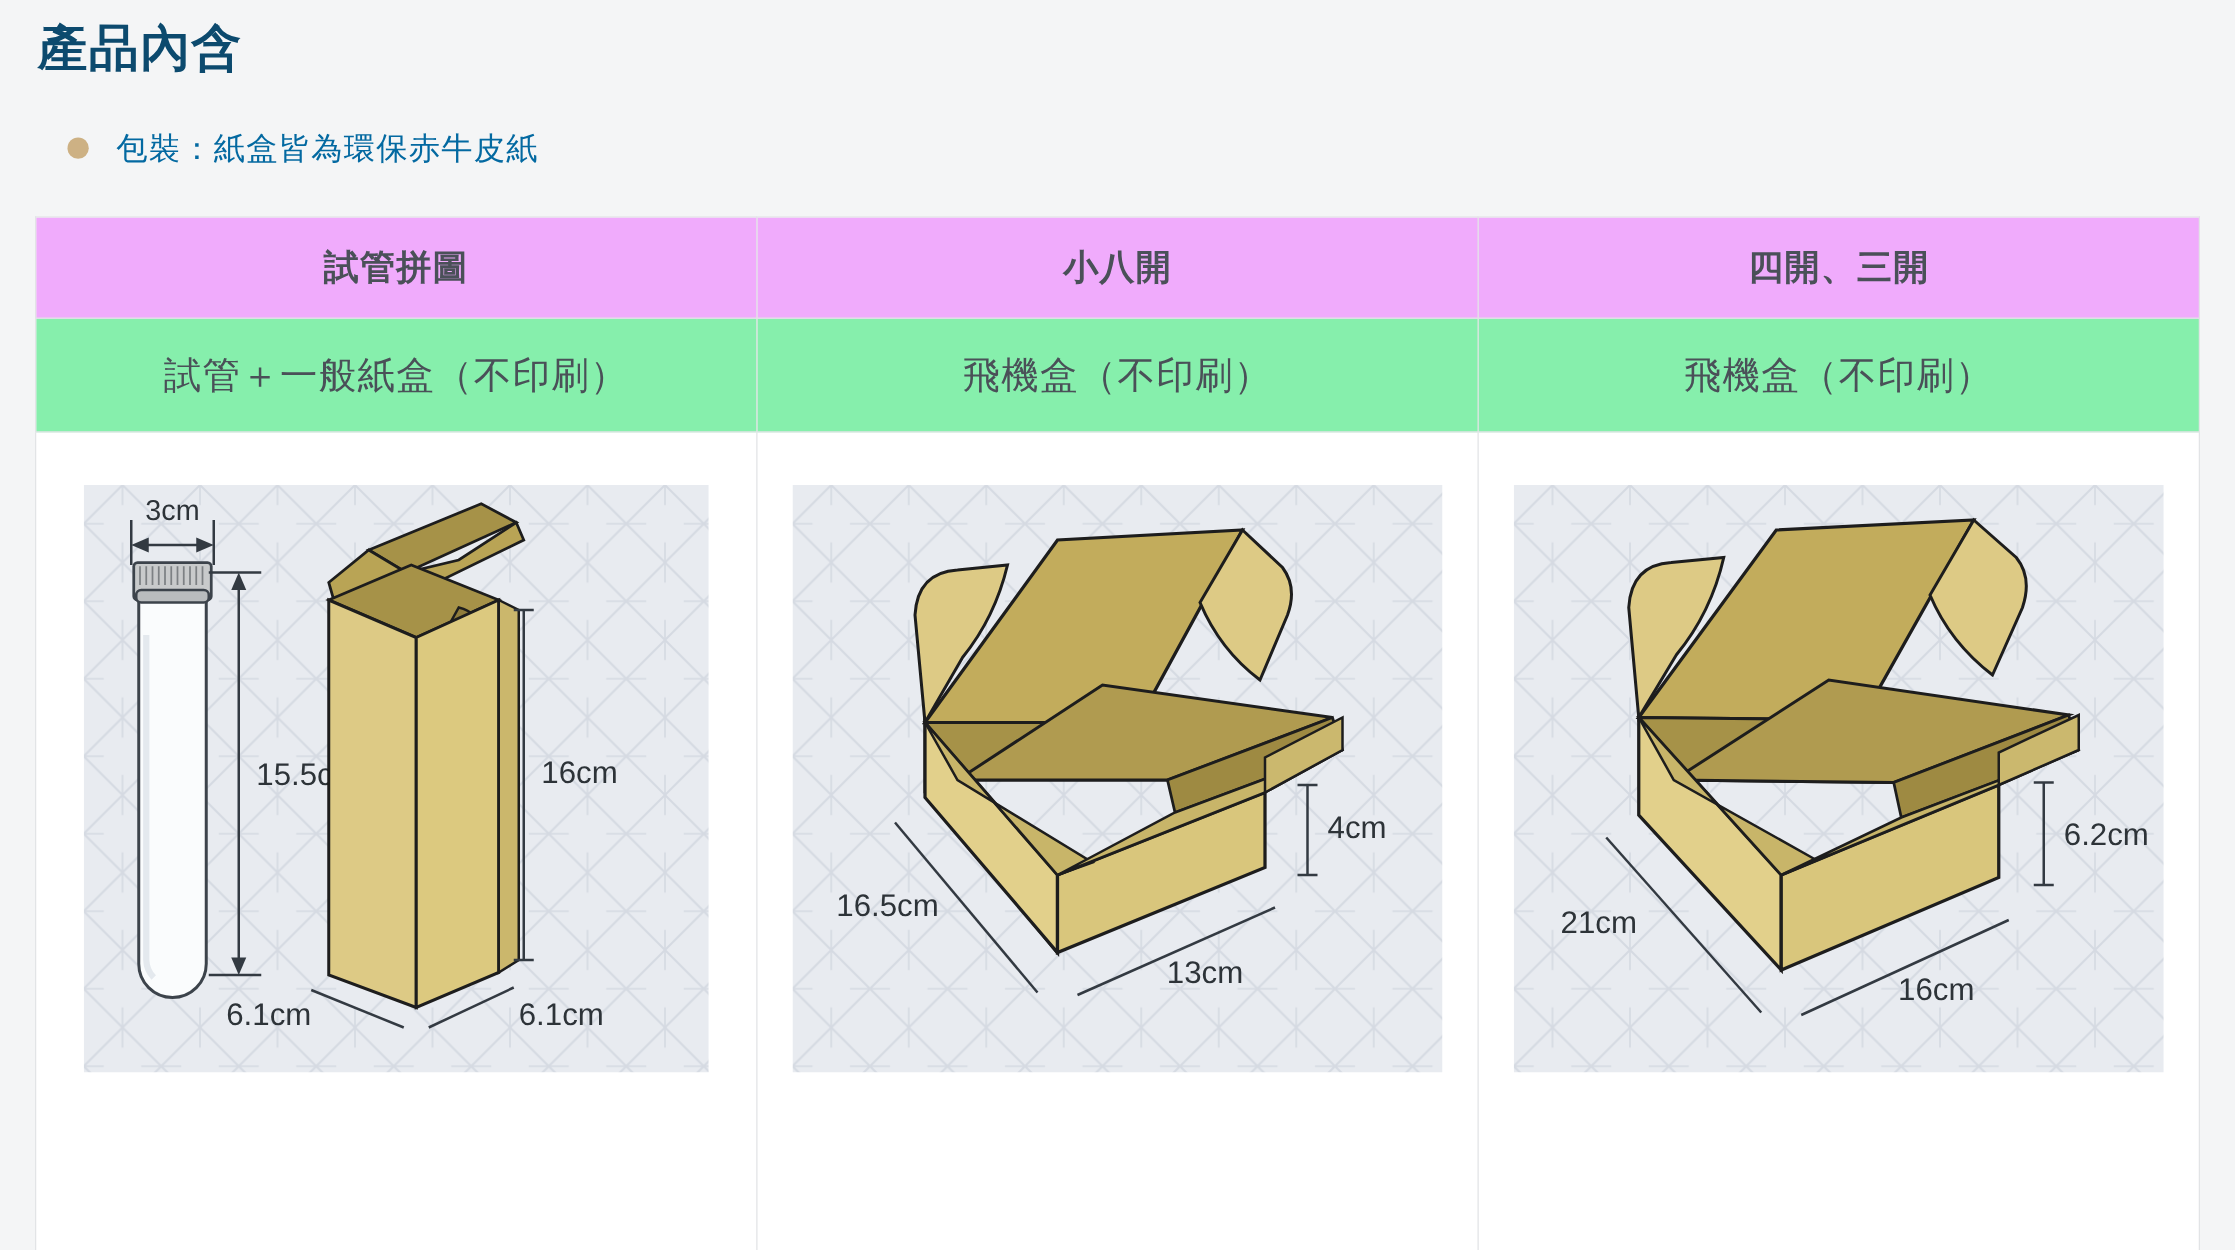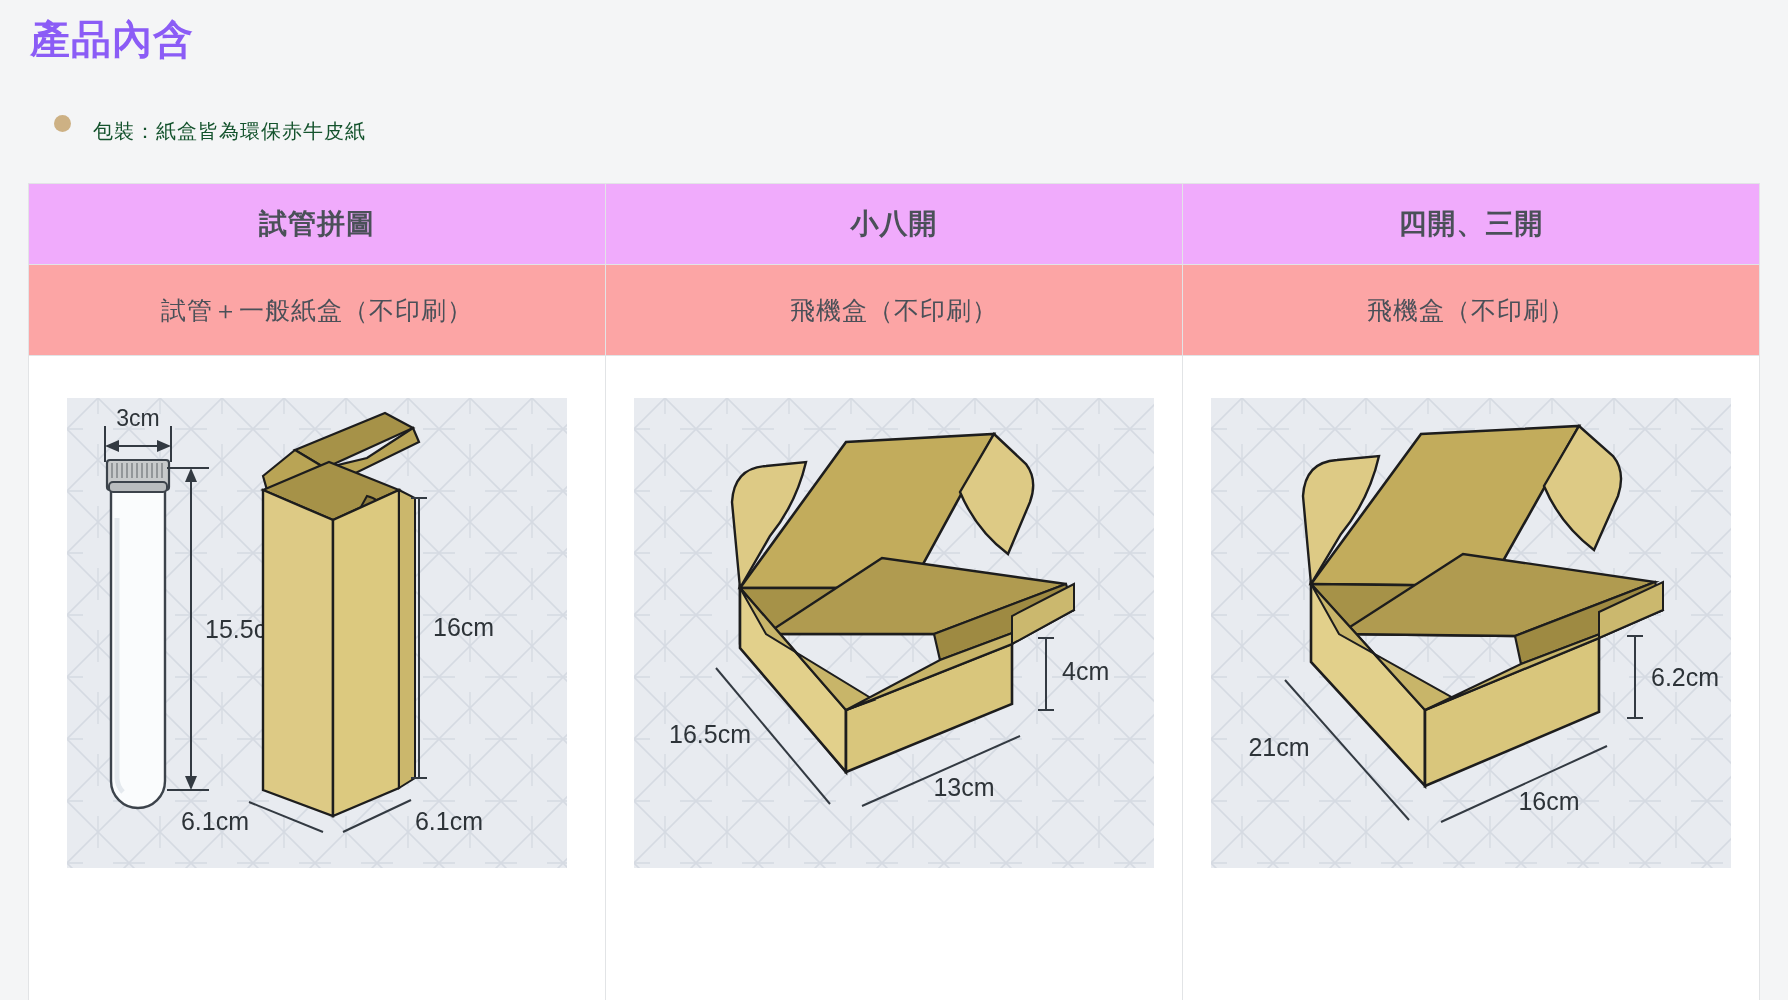--- a/index.html
+++ b/index.html
@@ -6,32 +6,32 @@
   body{
     width:1788px;height:1000px;
     background:#f4f5f6;
     font-family:"Liberation Sans","DejaVu Sans",sans-serif;
     color:#4a5058;
     overflow:hidden;
   }
   .page{position:relative;width:1788px;height:1000px;box-sizing:border-box;padding:0 28px;}
 
   .page-title{
-    font-size:40px;font-weight:bold;color:#8b5cf6;
+    font-size:40px;font-weight:bold;color:#0c4a6e;
     letter-spacing:1px;
     margin:14px 0 0 0;padding:0 0 0 2px;line-height:1.25;
   }
 
   .bullet-list{list-style:none;margin:38px 0 0 0;padding:0 0 0 26px;}
   .bullet-row{display:flex;align-items:center;}
   .bullet-dot{
     width:17px;height:17px;border-radius:50%;
     background:#cdb184;flex:0 0 auto;margin-right:22px;
   }
-  .bullet-text{font-size:20px;color:#14532d;letter-spacing:1px;margin-top:16px;}
+  .bullet-text{font-size:25px;color:#0369a1;letter-spacing:1px;}
 
   table.spec{
     margin-top:38px;
     width:1732px;
     border-collapse:collapse;
     table-layout:fixed;
     background:#ffffff;
   }
   table.spec th, table.spec td{
     border:1px solid #e2e4e6;
@@ -41,23 +41,23 @@
   table.spec th{
     background:#f0abfc;
     height:78px;
     font-size:28px;
     font-weight:bold;
     color:#4a5058;
     letter-spacing:1px;
   }
   td.desc{
     height:88px;
-    font-size:25px;
+    font-size:30px;
     color:#4a5058;
-    background:#fca5a5;
+    background:#86efac;
     letter-spacing:1px;
   }
   td.figure{
     height:575px;
     background:#ffffff;
     padding:42px 22px 56px 22px;
   }
   .fig-wrap{
     width:100%;height:100%;
     display:flex;align-items:flex-start;justify-content:center;

